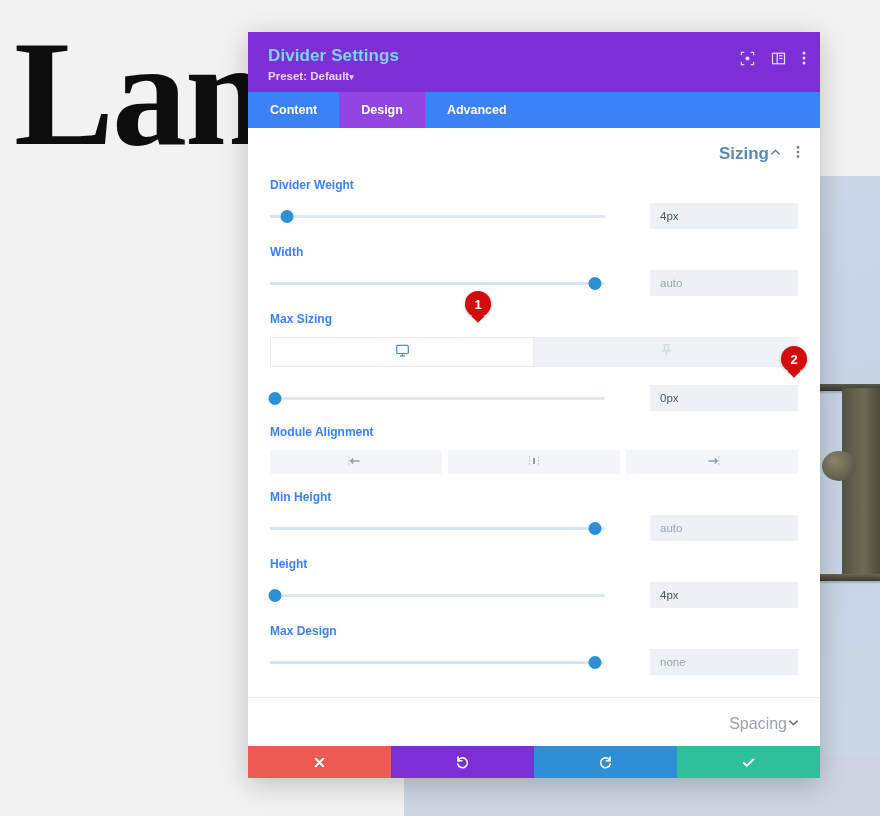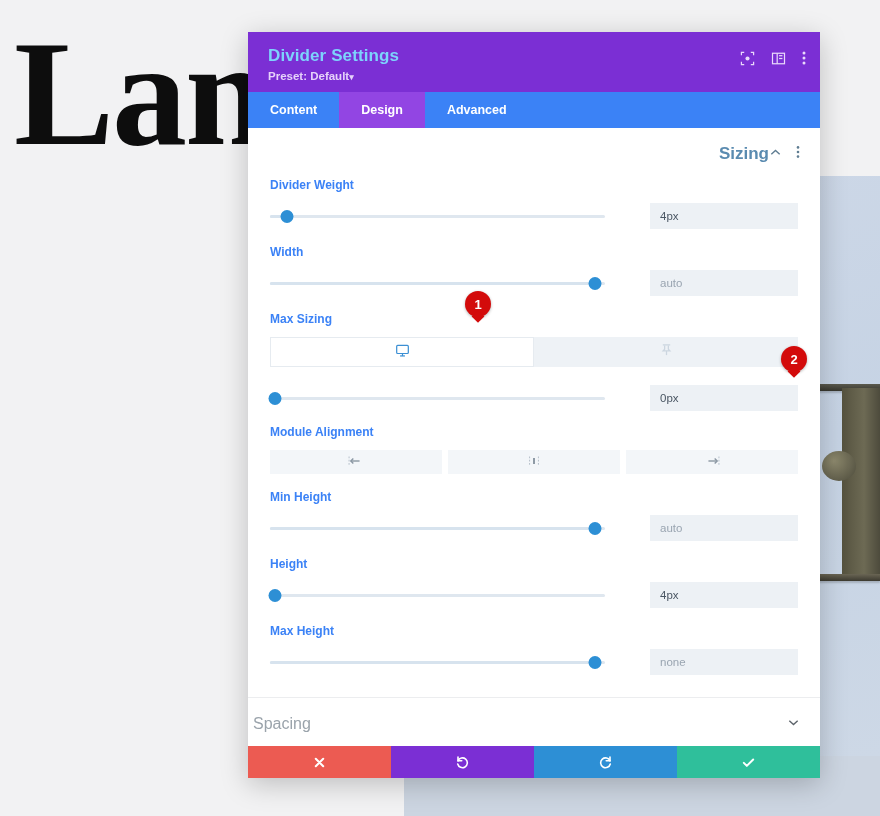--- a/index.html
+++ b/index.html
@@ -209,22 +209,23 @@
     height: 24px;
     background: #f3f6f9;
     display: flex; align-items: center; justify-content: center;
     cursor: pointer;
   }
 
   .divider-line { height: 1px; background: #ecedef; margin: 0; }
 
   .collapsed-section {
     display: flex; align-items: center;
-    padding: 17px 20px 17px 5px;
+    padding: 17px 20px 17px 22px;
     cursor: pointer;
+    text-align: right;
   }
   .collapsed-title { flex: 1 1 auto; color: #9aa3ab; font-size: 16px; }
   .collapsed-caret { color: #5d646b; }
 
   
   .action-bar {
     position: absolute;
     left: 248px; top: 746px;
     width: 572px; height: 32px;
     display: flex;
@@ -450,21 +451,21 @@
           <div class="slider">
             <div class="track"></div>
             <div class="fill" style="width:1%"></div>
             <div class="knob" style="left:1.5%"></div>
           </div>
           <input class="num-input" type="text" value="4px" style="">
         </div>
       </div>
 
       <div class="field" style="margin-bottom:22px">
-        <div class="field-label">Max Height</div>
+        <div class="field-label">Max Design</div>
         <div class="control-row">
           <div class="slider">
             <div class="track"></div>
             <div class="fill" style="width:97%"></div>
             <div class="knob" style="left:97%"></div>
           </div>
           <input class="num-input" type="text" placeholder="none" style="">
         </div>
       </div>
 

